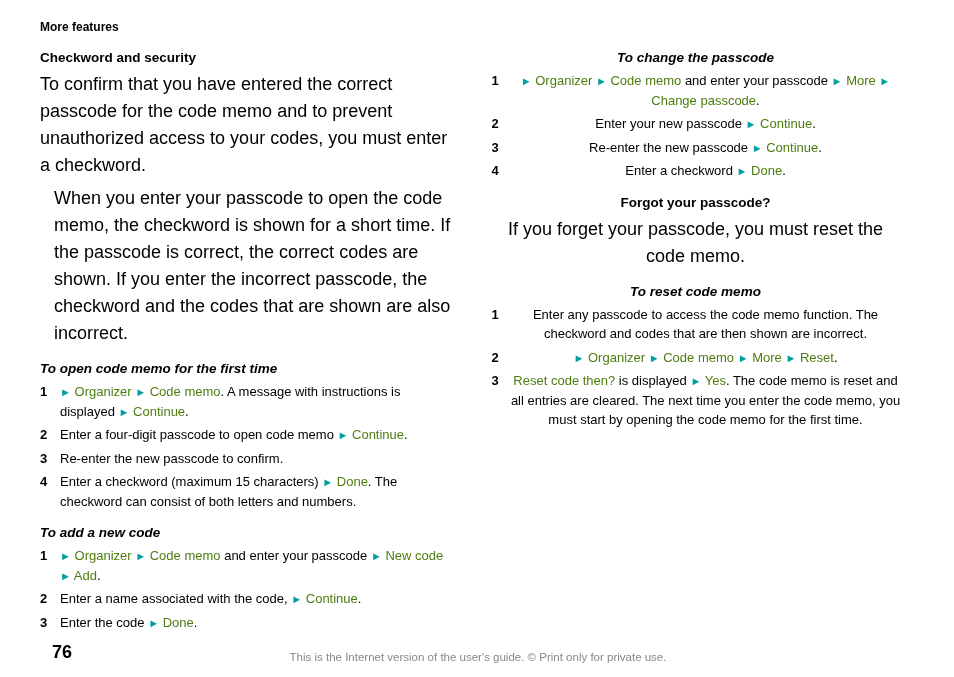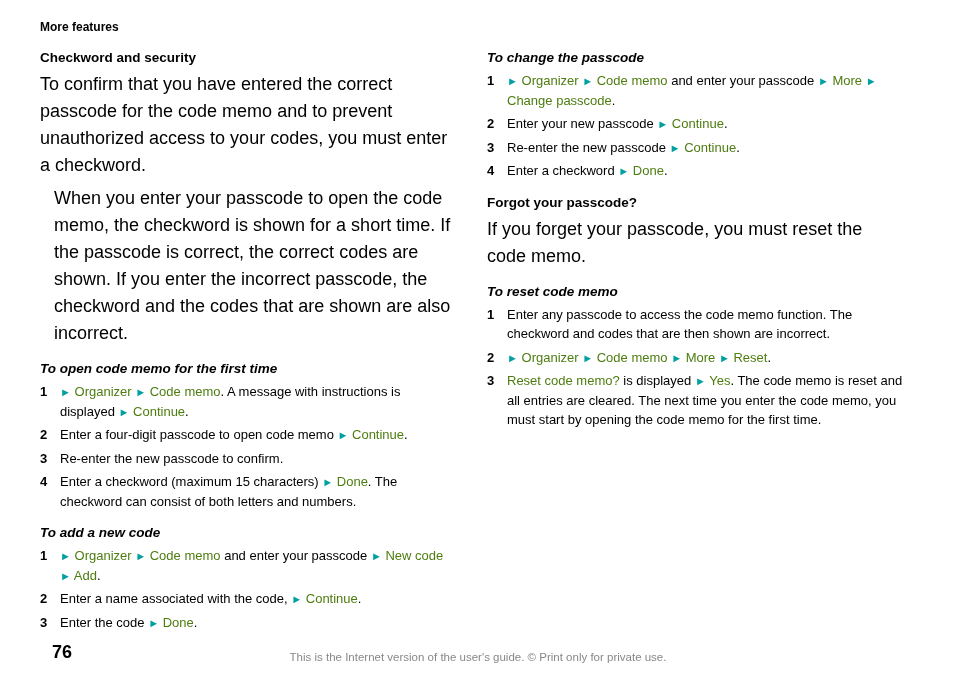--- a/index.html
+++ b/index.html
@@ -35,20 +35,21 @@
       display: flex;
       gap: 30px;
     }
 
     .left-column {
       flex: 1;
     }
 
     .right-column {
       flex: 1;
+      text-align: center;
     }
 
     .section-title {
       font-size: 13.5px;
       font-weight: bold;
       margin-bottom: 6px;
       color: #000;
     }
 
     .section-title-italic {
@@ -286,21 +287,21 @@
             <span class="cyan"> Code memo </span>
             <span class="arrow cyan">►</span>
             <span class="cyan"> More </span>
             <span class="arrow cyan">►</span>
             <span class="cyan"> Reset</span>.
           </span>
         </li>
         <li>
           <span class="num">3</span>
           <span class="text">
-            <span class="cyan">Reset code memo?</span> is displayed
+            <span class="cyan">Reset code then?</span> is displayed
             <span class="arrow cyan"> ►</span>
             <span class="cyan"> Yes</span>. The code memo is reset and all entries are cleared. The next time you enter the code memo, you must start by opening the code memo for the first time.
           </span>
         </li>
       </ol>
 
     </div>
 
   </div>
 

